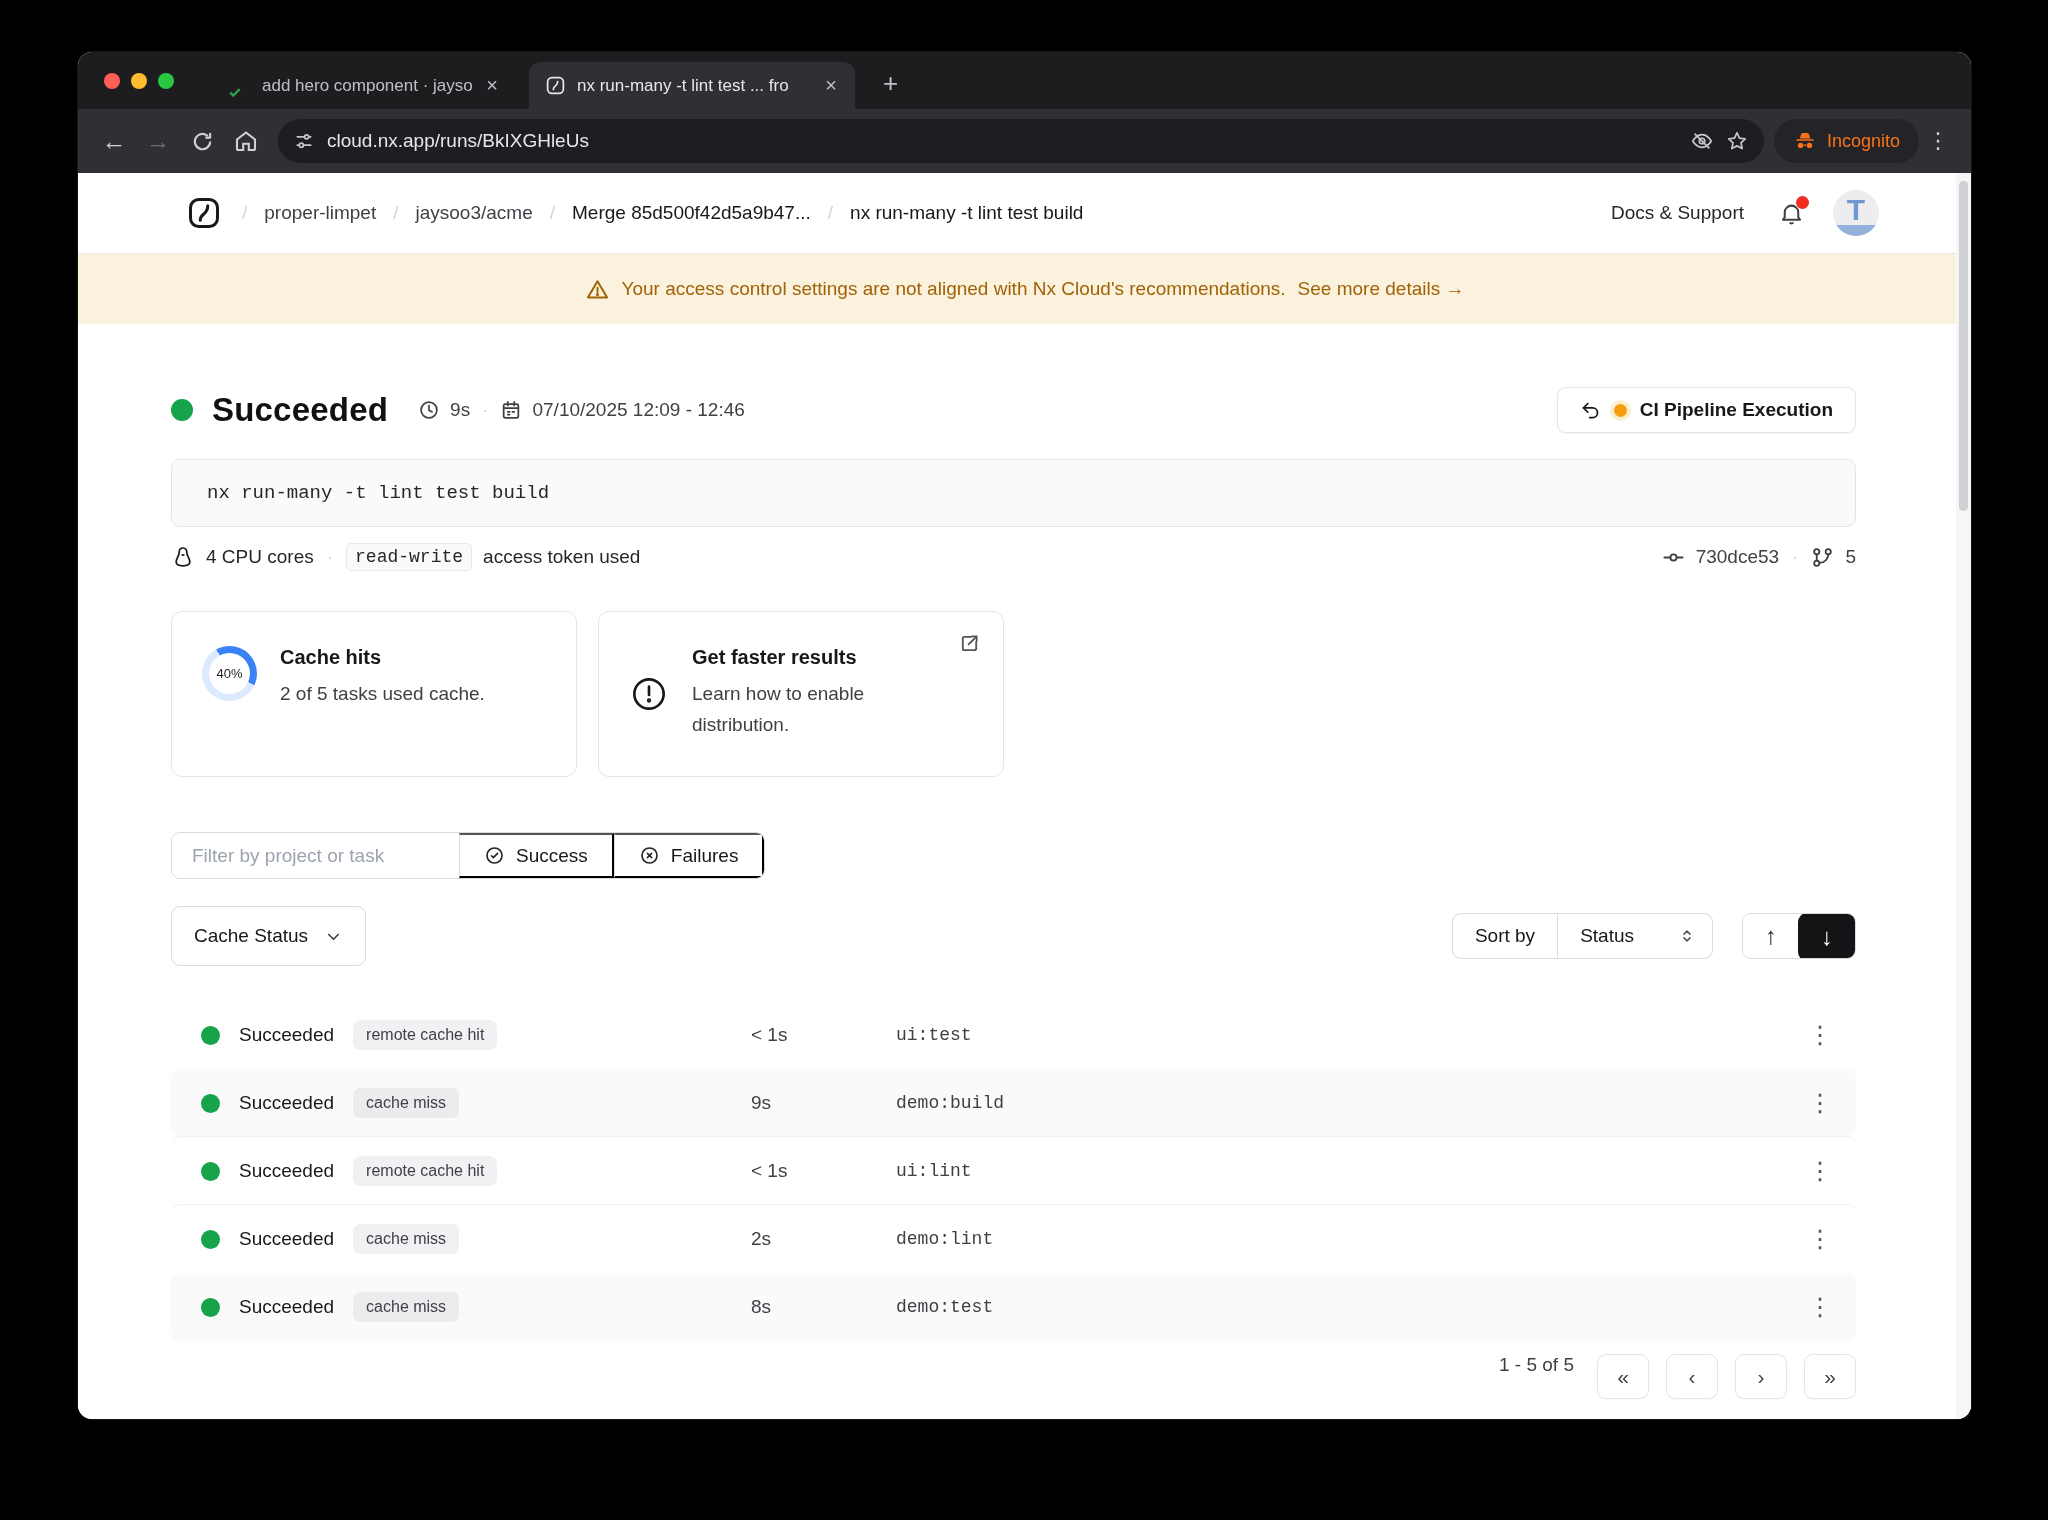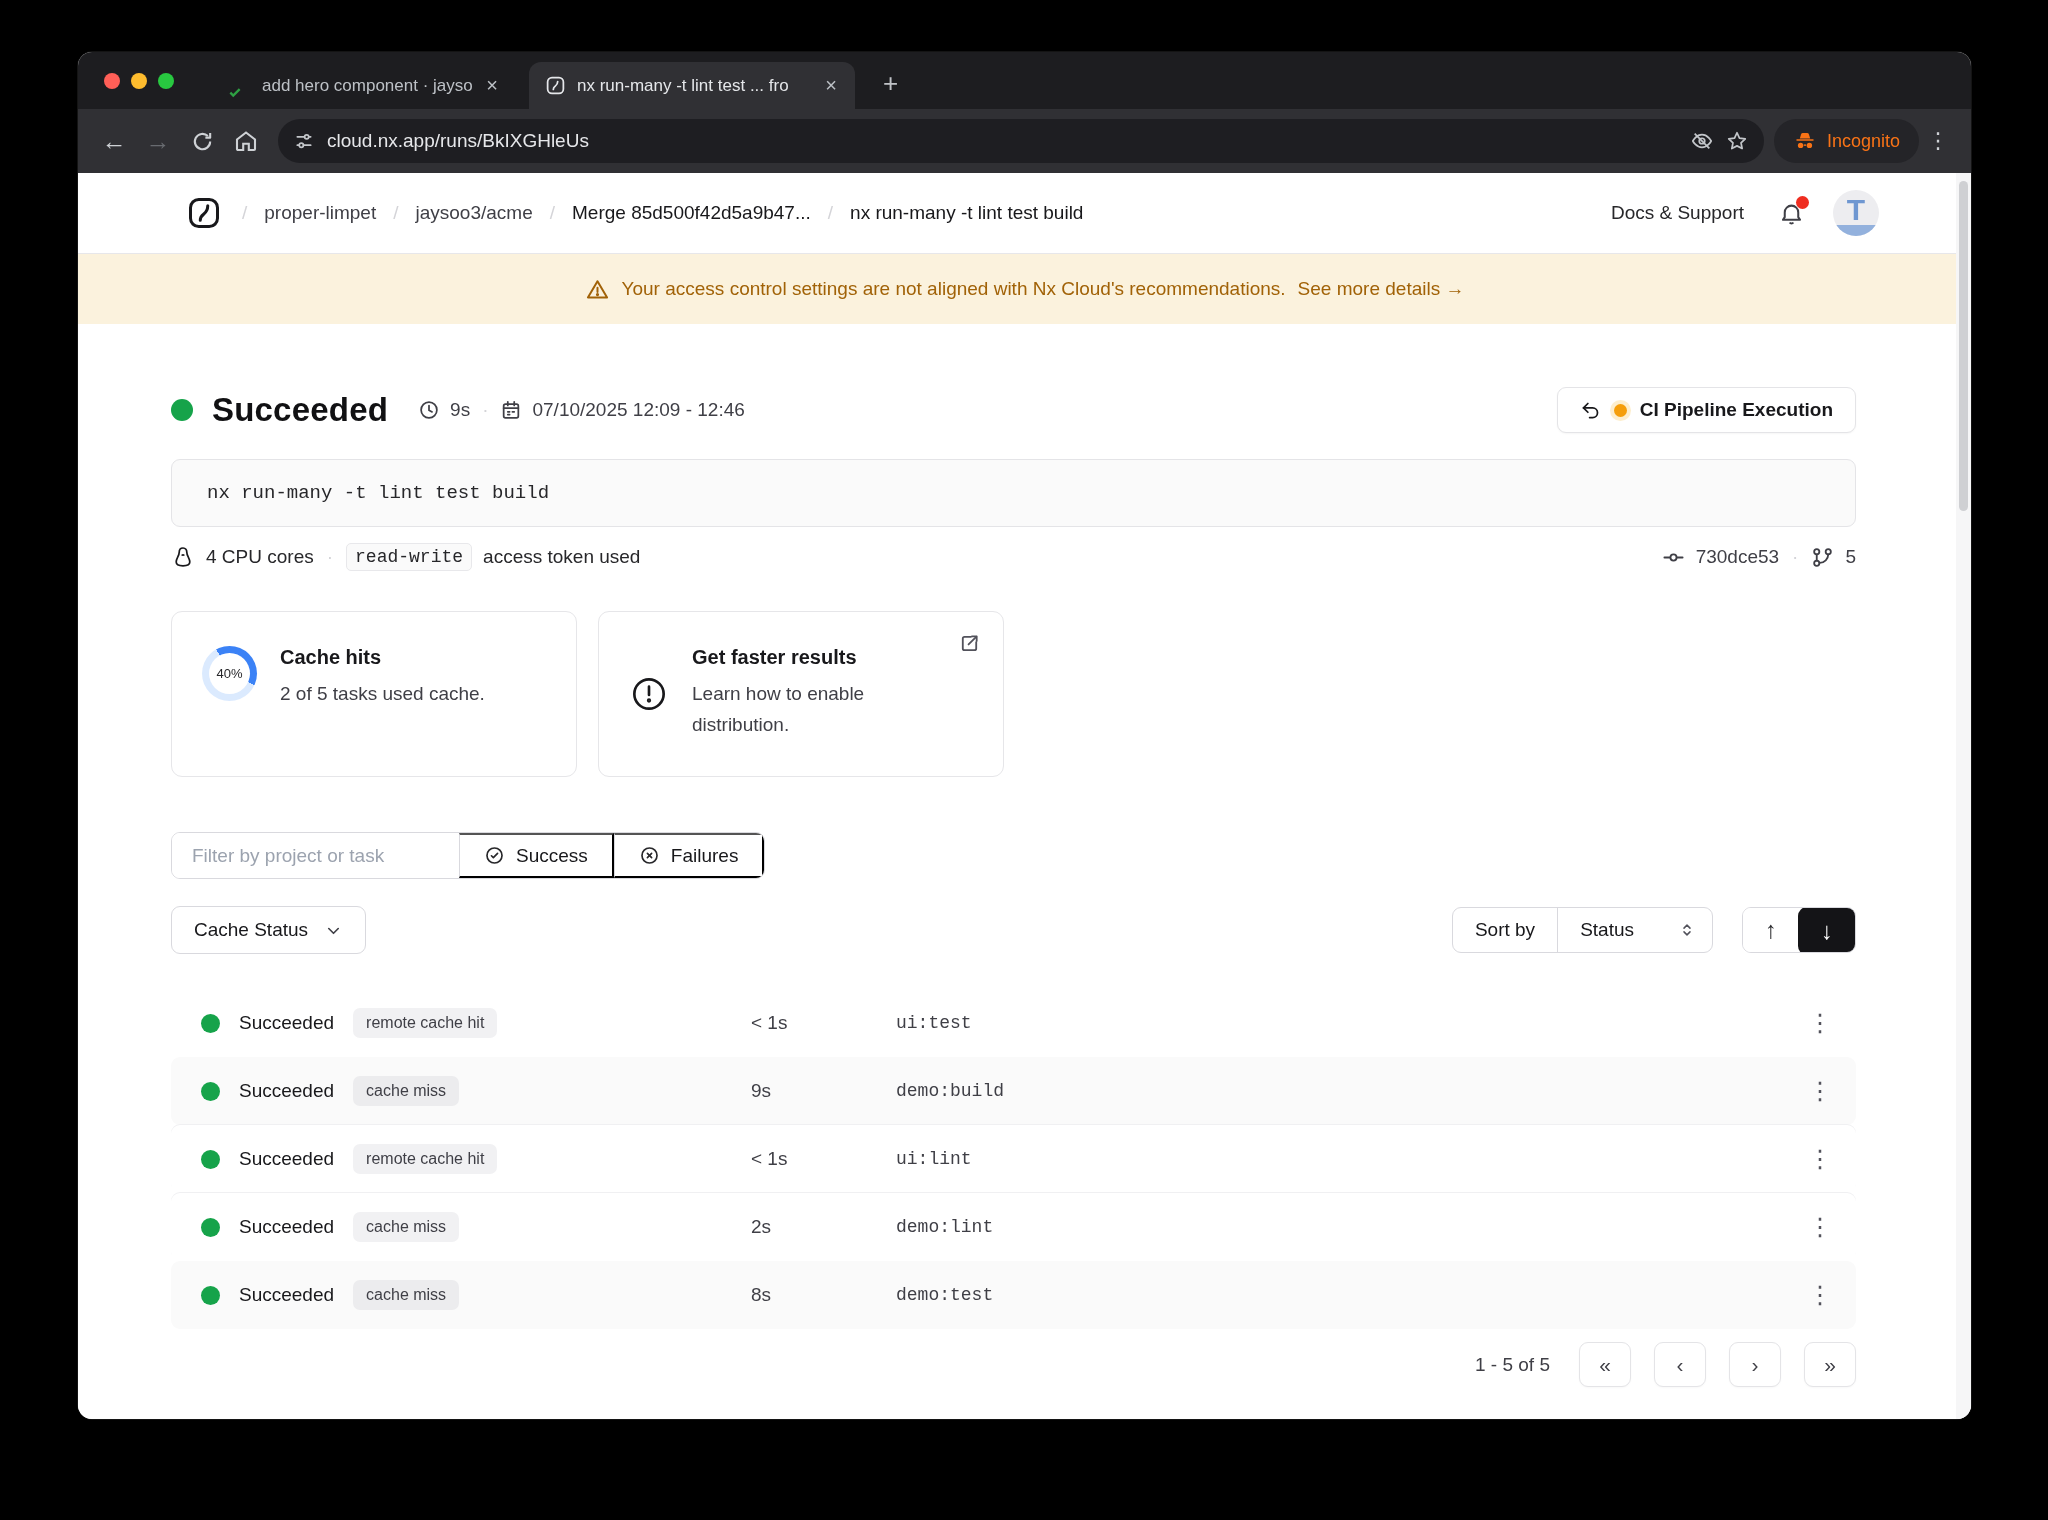--- a/index.html
+++ b/index.html
@@ -100,21 +100,21 @@
   .filter-row { margin-top:55px; display:flex; }
   .filter-group { display:flex; align-items:stretch; height:47px; border:1px solid #d9d9de; border-radius:9px;
     overflow:hidden; background:#fff; }
   .filter-input { width:287px; border:none; outline:none; padding:0 20px; font-size:19px;
     font-family:"Liberation Sans",sans-serif; color:#18181b; }
   .filter-input::placeholder { color:#9ca3af; }
   .filter-btn { display:flex; align-items:center; gap:11px; padding:0 24px; border-left:1px solid #d9d9de;
     font-size:19px; color:#18181b; background:#fff; }
 
   .controls-row { margin-top:27px; display:flex; align-items:center; }
-  .cache-status-btn { height:48px; border:1px solid #d9d9de; border-radius:9px; background:#fff;
+  .cache-status-btn { height:60px; border:1px solid #d9d9de; border-radius:9px; background:#fff;
     display:flex; align-items:center; gap:16px; padding:0 22px; font-size:19px; color:#18181b; }
   .sort-cluster { margin-left:auto; display:flex; align-items:flex-end;padding-left:16px; }
   .sort-group { display:flex; height:46px; border:1px solid #d9d9de; border-radius:9px; overflow:hidden; background:#fff; }
   .sort-label { display:flex; align-items:center; padding:0 22px; font-size:19px; color:#18181b; }
   .sort-select { display:flex; align-items:center; gap:44px; padding:0 16px 0 22px; font-size:19px;
     color:#18181b; border-left:1px solid #d9d9de; }
   .dir-group { display:flex; margin-left:29px; height:46px; border-radius:9px; overflow:hidden;
     border:1px solid #d9d9de; }
   .dir-btn { width:56px; display:flex; align-items:center; justify-content:center; font-size:24px;
     color:#27272a; background:#fff; }
@@ -127,21 +127,21 @@
   .task-row.alt { background:#fafafa; box-shadow:none; }
   .row-status { display:flex; align-items:center; gap:19px; }
   .row-dot { width:19px; height:19px; border-radius:50%; background:#16a34a; flex:none; }
   .row-status-text { color:#18181b; }
   .badge { background:#f1f1f3; color:#3f3f46; font-size:16px; padding:6px 13px; border-radius:7px; }
   .task-row.alt .badge { background:#ececee; }
   .row-duration { color:#3f3f46; }
   .row-task { font-family:"Liberation Mono","DejaVu Sans Mono",monospace; font-size:18px; color:#3f3f46; }
   .row-kebab { justify-self:end; color:#52525b; font-size:24px; }
 
-  .pagination { margin-top:13px; display:flex; align-items:center; justify-content:flex-end; gap:23px; }
+  .pagination { margin-top:13px; display:flex; align-items:flex-start; justify-content:flex-end; gap:17px; }
   .page-label { font-size:19px; color:#3f3f46; margin-right:6px; }
   .page-btn { width:52px; height:45px; border:1px solid #e4e4e7; border-radius:9px; background:#fff;
     display:flex; align-items:center; justify-content:center; font-size:21px; color:#3f3f46;
     box-shadow:0 1px 2px rgba(0,0,0,.03); }
 </style>
 </head>
 <body>
 
 <div class="window">
 

